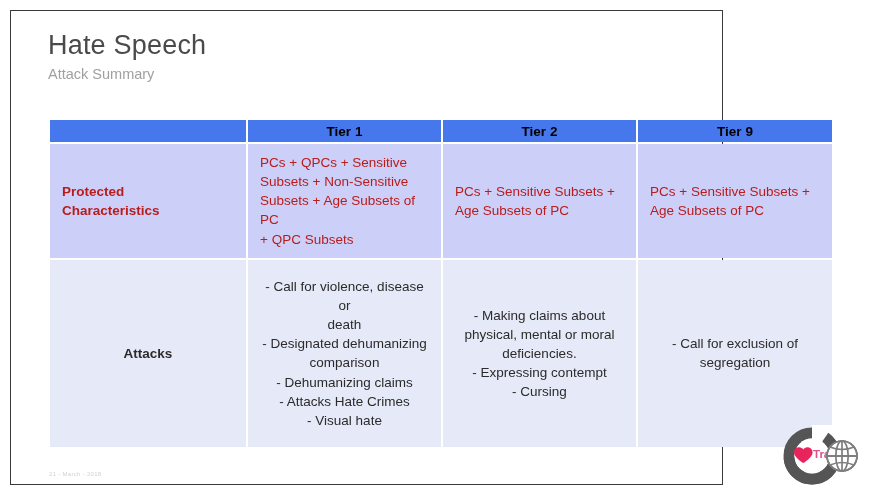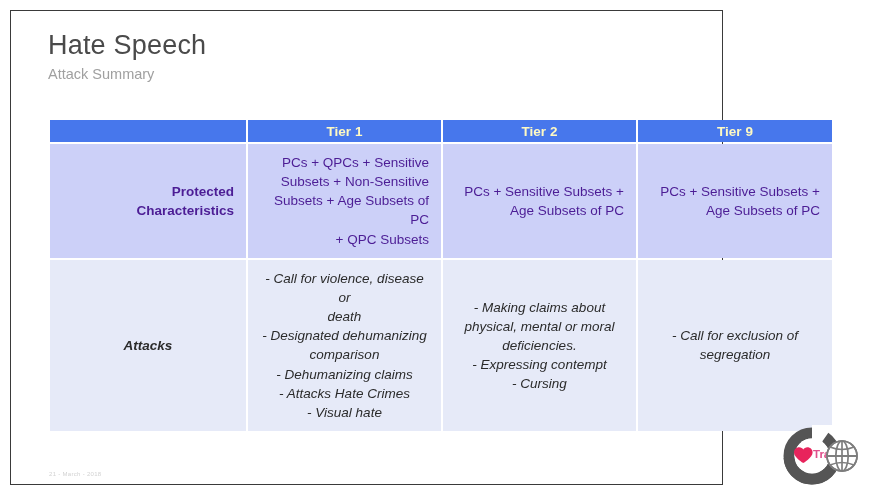--- a/index.html
+++ b/index.html
@@ -64,46 +64,45 @@
     margin: 0;
   }
   col.c-label { width: 196px; }
   col.c-t1    { width: 193px; }
   col.c-t2    { width: 193px; }
   col.c-t3    { width: 194px; }
 
   thead th {
     background: #4777ec;
     height: 22px;
-    color: #fef9c3;
+    color: #000000;
     font-size: 13.5px;
     font-weight: bold;
     text-align: center;
     vertical-align: middle;
   }
   thead th.blank { color: transparent; }
 
   tbody tr.row-pc td {
     background: #ccd0f8;
     vertical-align: middle;
-    text-align: right;
-    color: #4c1d95;
+    text-align: left;
+    color: #b91c1c;
     font-size: 13.5px;
     line-height: 1.42;
     padding: 9px 12px;
   }
   tbody tr.row-attacks td {
     background: #e6eaf8;
     vertical-align: middle;
     text-align: center;
     color: #2b2b2b;
     font-size: 13.5px;
     line-height: 1.42;
-    padding: 9px 12px;
-    font-style: italic;
+    padding: 17px 12px;
   }
   td.rowlabel {
     font-weight: bold;
     color: #111111;
     font-size: 13.5px;
     line-height: 1.45;
   }
   .cell-lines span {
     display: block;
   }

